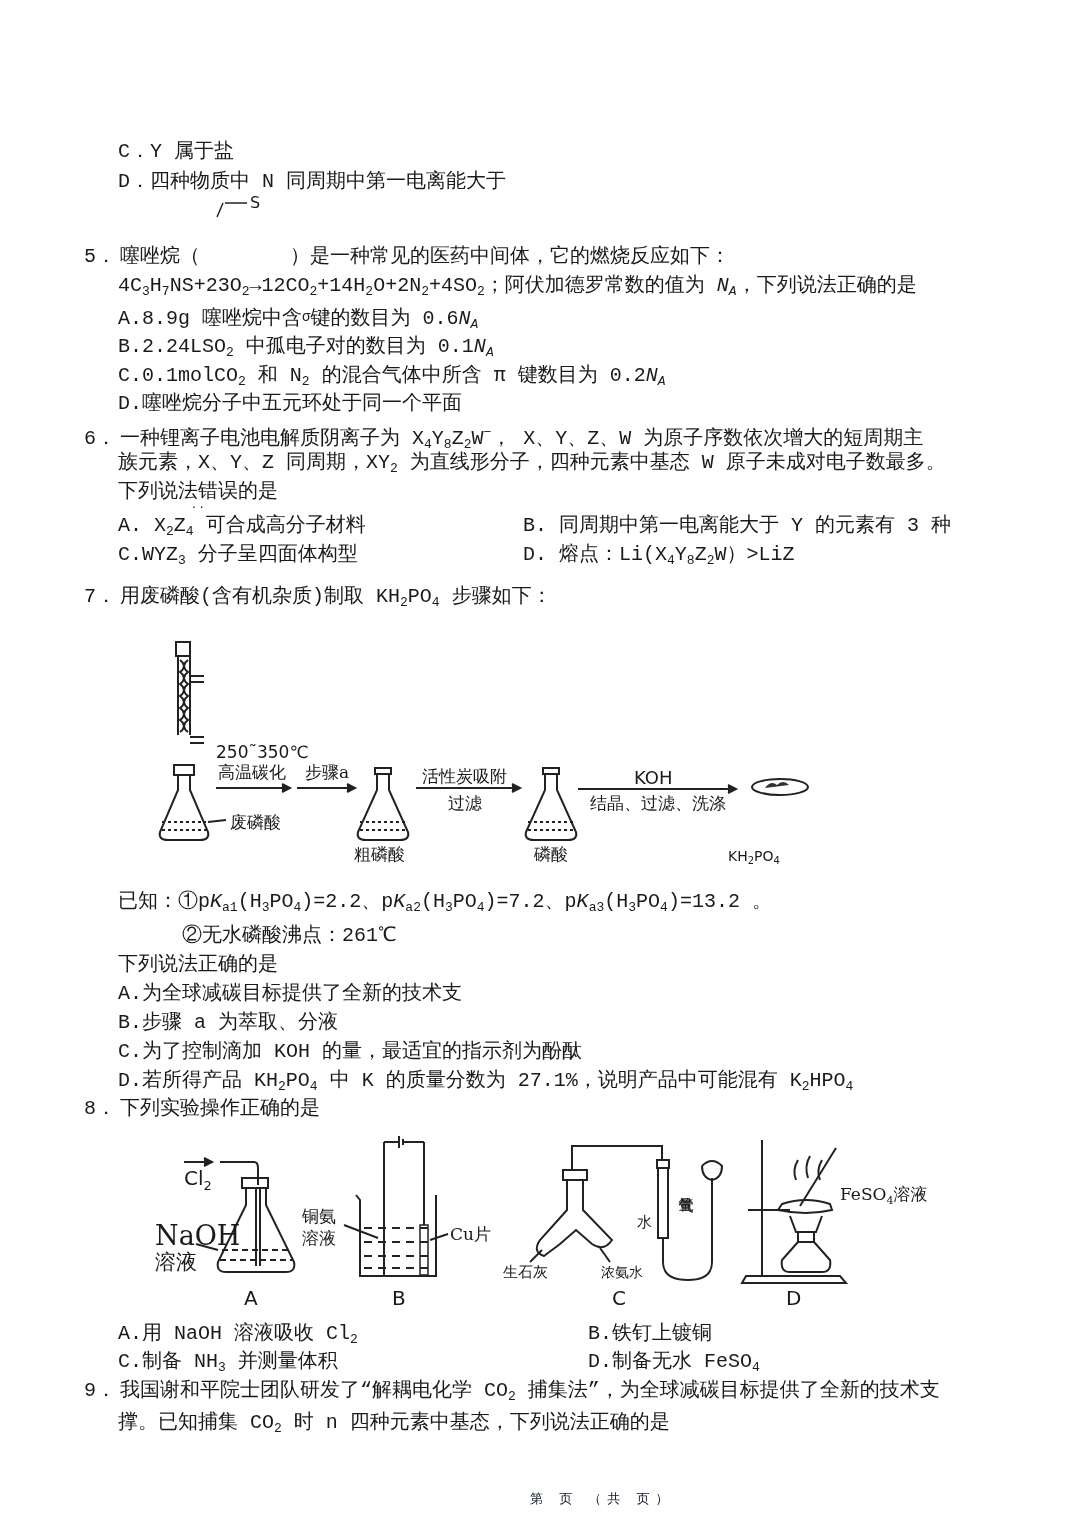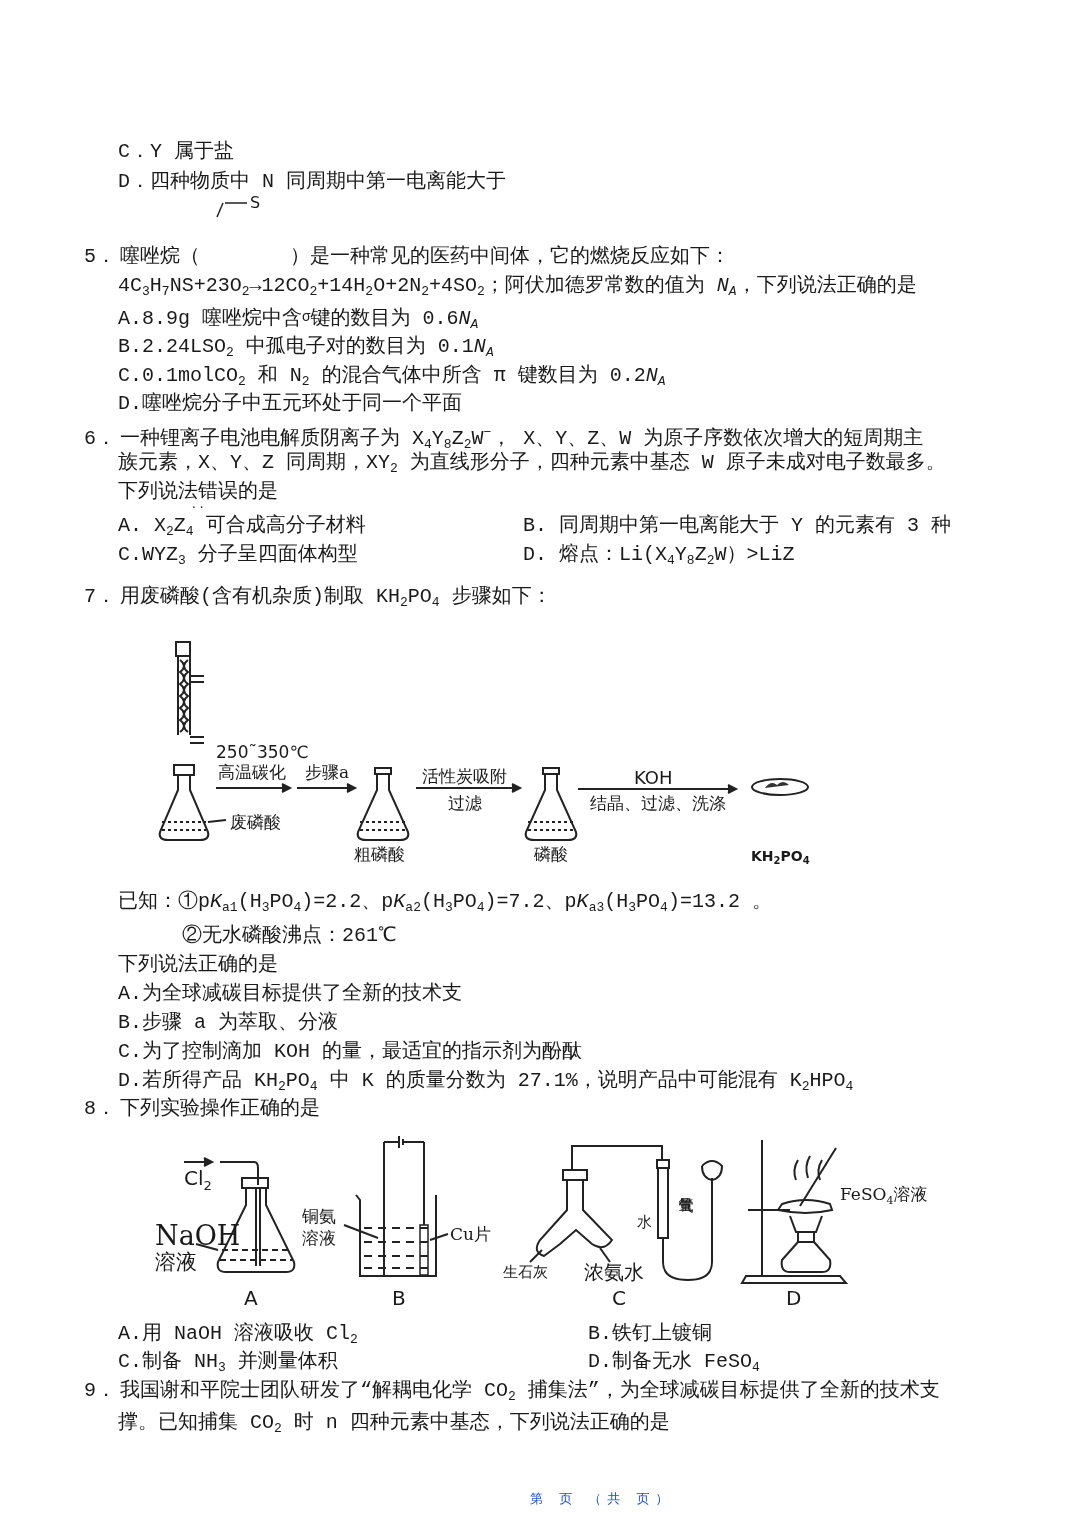--- a/index.html
+++ b/index.html
@@ -8,21 +8,21 @@
     font-family: "DejaVu Serif", "Liberation Serif", serif; color: #1a1a1a;
   }
   .line { position: absolute; font-size: 20px; line-height: 28px; white-space: nowrap; font-family: Liberation Mono, monospace; }
   .sub { font-size: 13px; vertical-align: -4px; }
   .sup { font-size: 13px; vertical-align: 8px; }
   .it { font-style: italic; }
   .qnum { display: inline-block; width: 36px; }
   .lbl { position: absolute; font-size: 17px; line-height: 20px; white-space: nowrap; }
   .lbl-sans { font-family: "DejaVu Sans", "Liberation Sans", sans-serif; }
   svg { position: absolute; overflow: visible; }
-  .footer { position: absolute; left: 530px; top: 1490px; font-size: 13px; color: #1d4ed8; letter-spacing: 6px; }
+  .footer { position: absolute; left: 530px; top: 1490px; font-size: 13px; color: #0f172a; letter-spacing: 6px; }
 </style>
 </head>
 <body>
 
 <div class="line" style="left:118px;top:138px">C．Y 属于盐</div>
 <div class="line" style="left:118px;top:168px">D．四种物质中 N 同周期中第一电离能大于</div>
 <svg style="left:215px;top:195px" width="60" height="30">
   <line x1="2" y1="22" x2="8" y2="8" stroke="#222" stroke-width="1.5"></line>
   <line x1="10" y1="8" x2="32" y2="8" stroke="#222" stroke-width="1.5"></line>
 </svg>
@@ -115,21 +115,21 @@
 <div class="lbl lbl-sans" style="left:216px;top:742px">250˜350℃</div>
 <div class="lbl" style="left:218px;top:762px">高温碳化</div>
 <div class="lbl" style="left:305px;top:762px">步骤a</div>
 <div class="lbl" style="left:422px;top:766px">活性炭吸附</div>
 <div class="lbl" style="left:448px;top:793px">过滤</div>
 <div class="lbl lbl-sans" style="left:634px;top:768px;font-size:18px">KOH</div>
 <div class="lbl" style="left:590px;top:793px">结晶、过滤、洗涤</div>
 <div class="lbl" style="left:230px;top:812px">废磷酸</div>
 <div class="lbl" style="left:354px;top:844px">粗磷酸</div>
 <div class="lbl" style="left:534px;top:844px">磷酸</div>
-<div class="lbl lbl-sans" style="left:751px;top:846px;font-size:14px;font-weight:bold">
+<div class="lbl lbl-sans" style="left:728px;top:846px;font-size:14px;font-weight:normal">
   <span>KH</span><span style="font-size:10px;vertical-align:-3px">2</span><span>PO</span><span style="font-size:10px;vertical-align:-3px">4</span>
 </div>
 
 <div class="line" style="left:118px;top:888px">
   <span>已知：</span><span>①p</span><span class="it">K</span><span class="sub">a1</span><span>(H</span><span class="sub">3</span><span>PO</span><span class="sub">4</span><span>)=2.2、p</span><span class="it">K</span><span class="sub">a2</span><span>(H</span><span class="sub">3</span><span>PO</span><span class="sub">4</span><span>)=7.2、p</span><span class="it">K</span><span class="sub">a3</span><span>(H</span><span class="sub">3</span><span>PO</span><span class="sub">4</span><span>)=13.2 。</span>
 </div>
 <div class="line" style="left:182px;top:922px">②无水磷酸沸点：261℃</div>
 <div class="line" style="left:118px;top:951px">下列说法正确的是</div>
 <div class="line" style="left:118px;top:980px">A.为全球减碳目标提供了全新的技术支</div>
 <div class="line" style="left:118px;top:1009px">B.步骤 a 为萃取、分液</div>
@@ -196,21 +196,21 @@
   <span>Cl</span><span style="font-size:13px;vertical-align:-5px">2</span>
 </div>
 <div class="lbl" style="left:155px;top:1226px;font-size:27px">NaOH</div>
 <div class="lbl" style="left:155px;top:1252px;font-size:21px">溶液</div>
 <div class="lbl lbl-sans" style="left:244px;top:1288px;font-size:20px">A</div>
 <div class="lbl" style="left:302px;top:1206px">铜氨</div>
 <div class="lbl" style="left:302px;top:1228px">溶液</div>
 <div class="lbl" style="left:450px;top:1224px">Cu片</div>
 <div class="lbl lbl-sans" style="left:392px;top:1288px;font-size:20px">B</div>
 <div class="lbl" style="left:503px;top:1262px;font-size:15px">生石灰</div>
-<div class="lbl" style="left:584px;top:1262px;font-size:20px">浓氨水</div>
+<div class="lbl" style="left:601px;top:1262px;font-size:14px">浓氨水</div>
 <div class="lbl" style="left:676px;top:1186px;font-size:15px;writing-mode:vertical-rl">量气管</div>
 <div class="lbl" style="left:637px;top:1212px;font-size:15px">水</div>
 <div class="lbl lbl-sans" style="left:612px;top:1288px;font-size:20px">C</div>
 <div class="lbl" style="left:840px;top:1184px">
   <span>FeSO</span><span style="font-size:11px;vertical-align:-4px">4</span><span>溶液</span>
 </div>
 <div class="lbl lbl-sans" style="left:786px;top:1288px;font-size:20px">D</div>
 
 <div class="line" style="left:118px;top:1320px">
   <span>A.用 NaOH 溶液吸收 Cl</span><span class="sub">2</span>

